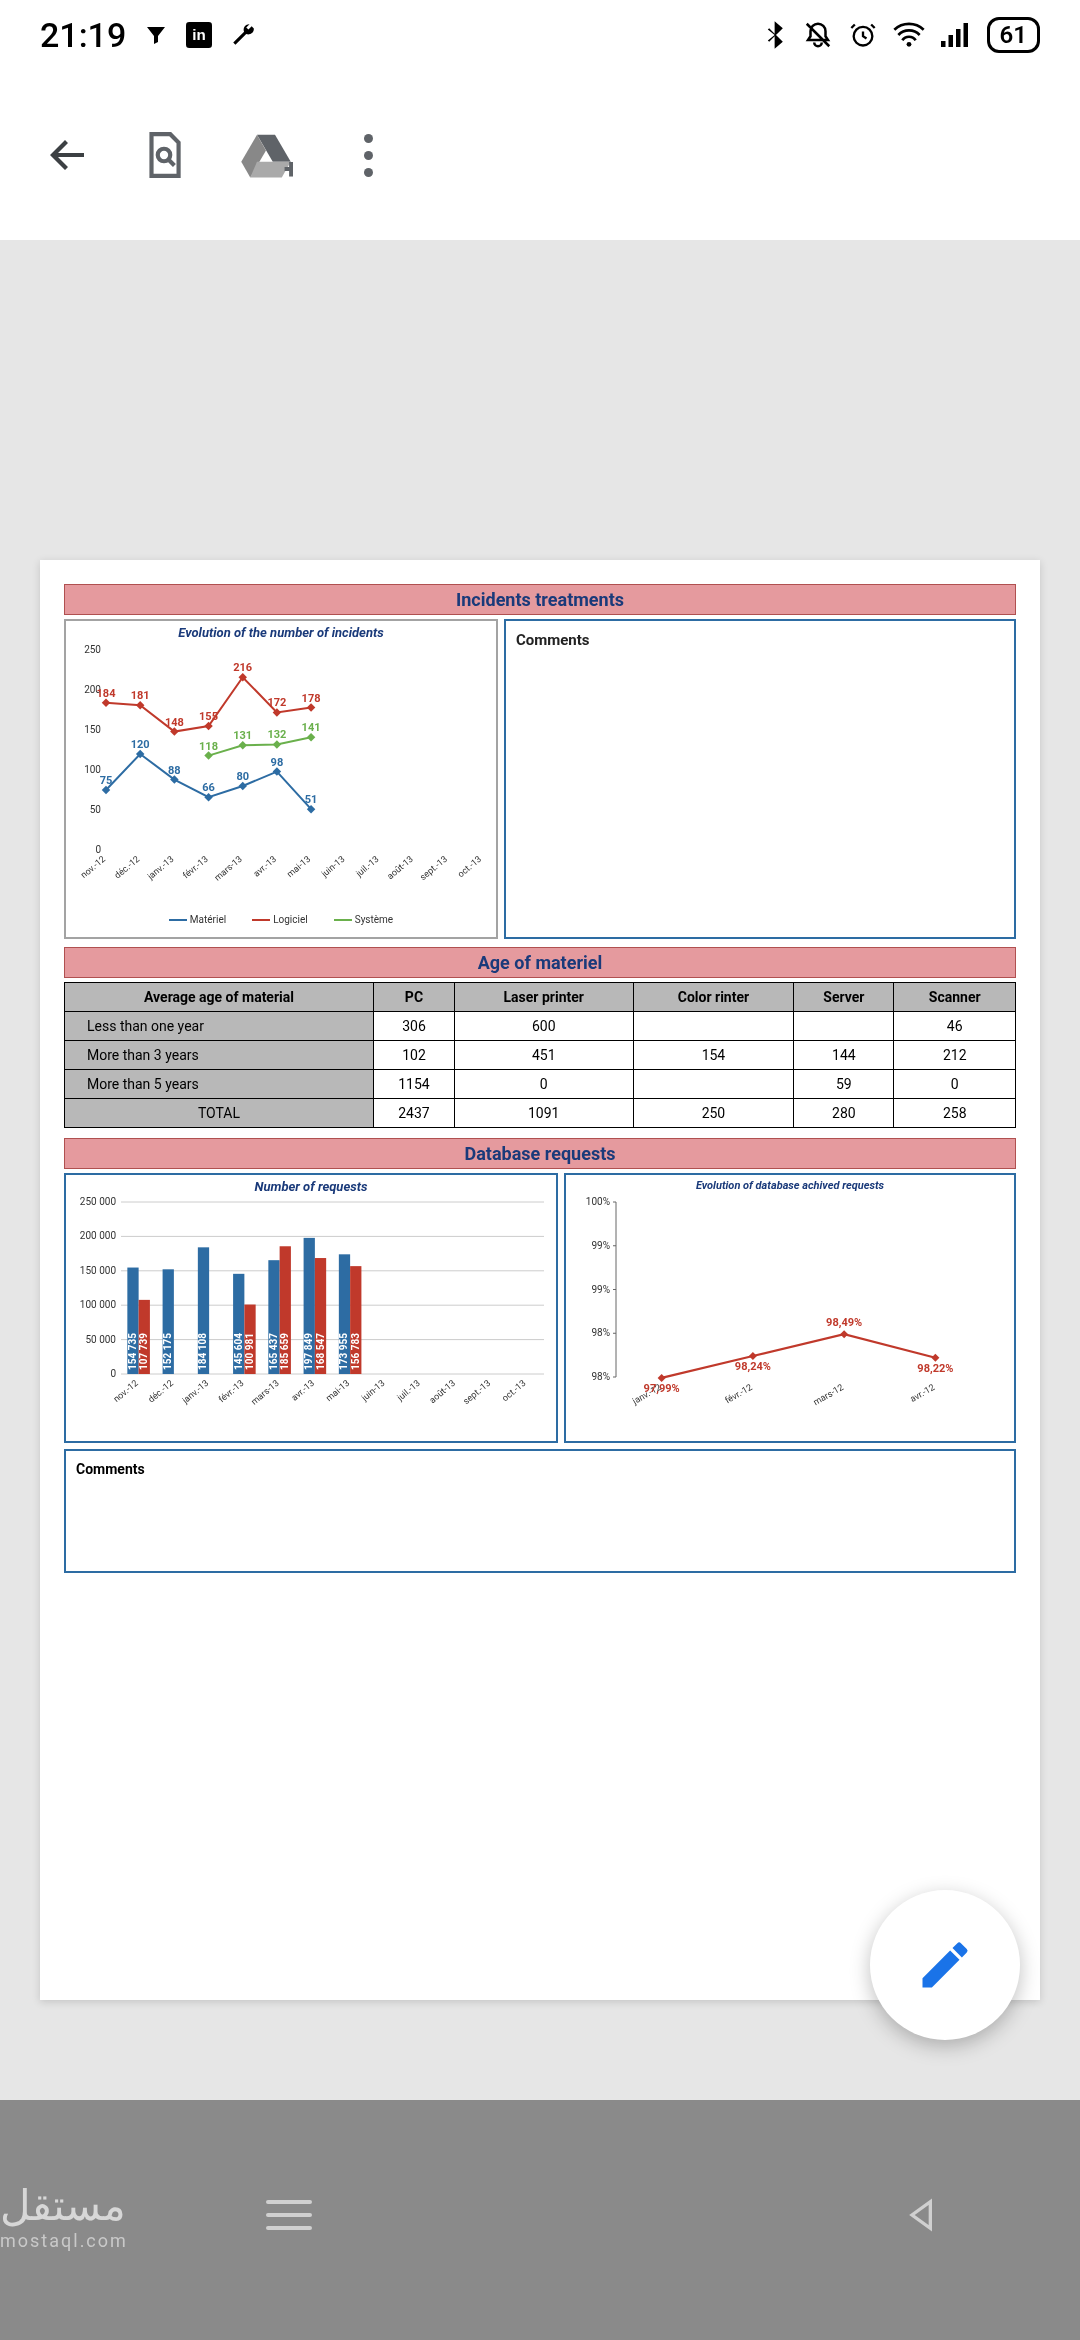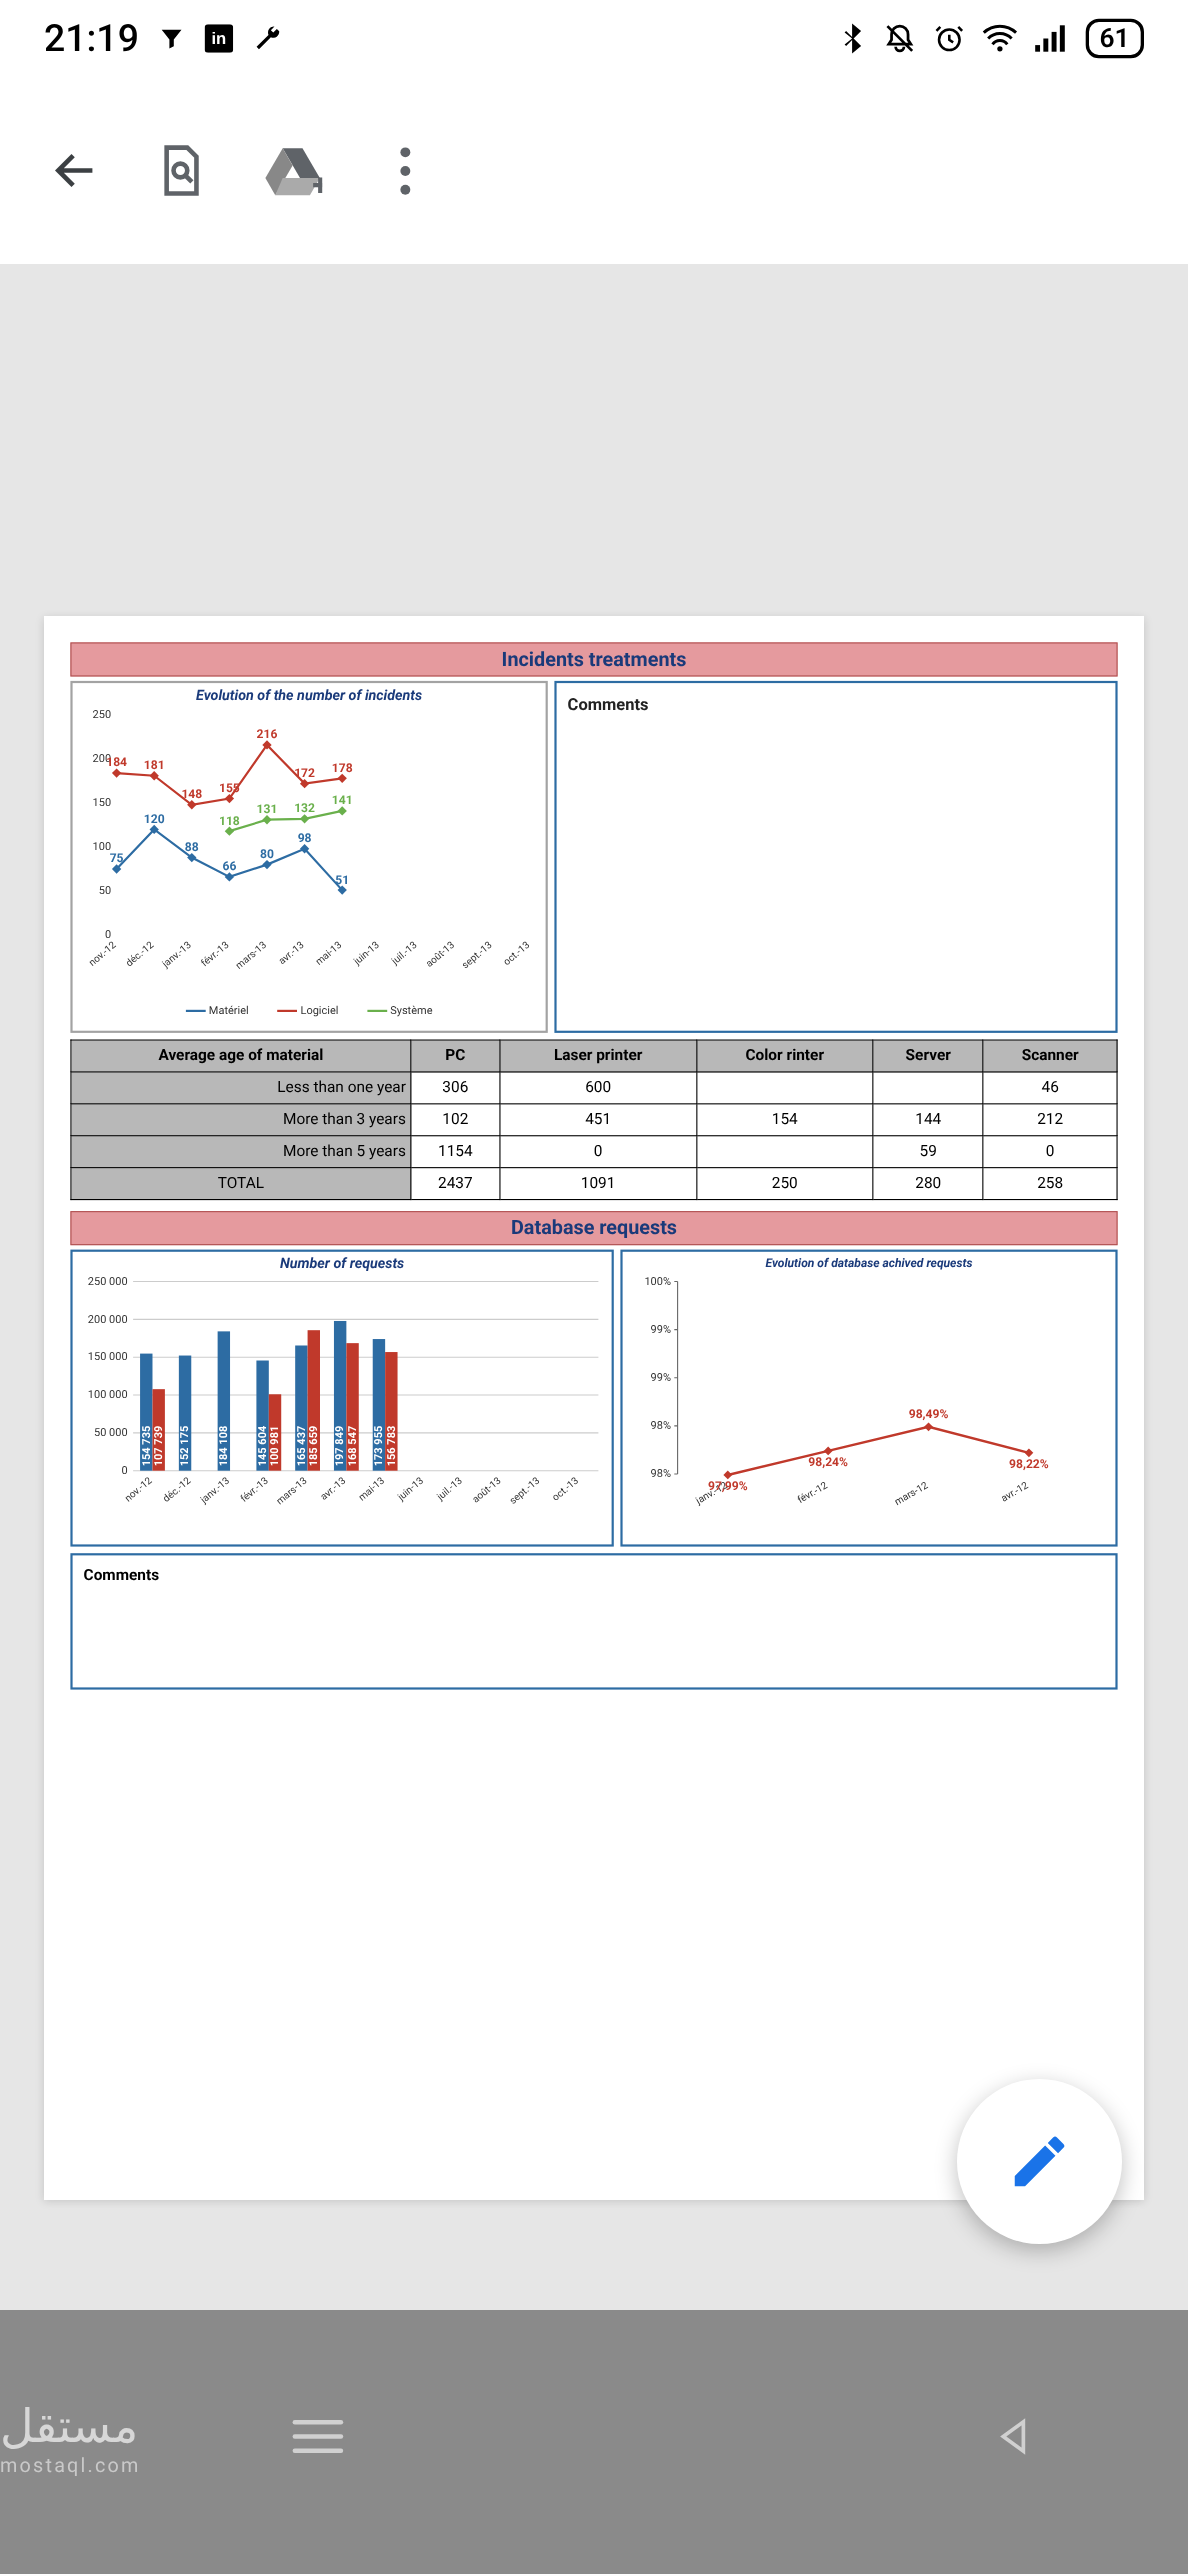--- a/index.html
+++ b/index.html
@@ -29,21 +29,21 @@
 
 
 .row1{display:flex;gap:6px;height:320px;margin-bottom:6px}
 .linebox{flex:0 0 430px;border:2px solid #a3a3a3;background:#fff;position:relative}
 .commentsbox{flex:1;border:2px solid #2d6ca3;background:#fff;padding:10px;font-weight:700;color:#222;font-size:15px}
 
 
 .agegrid{width:100%;border-collapse:collapse;margin-top:4px;margin-bottom:10px;font-size:14px}
 .agegrid th,.agegrid td{border:1px solid #000;padding:6px 4px;text-align:center}
 .agegrid th{background:#b8b8b8;font-weight:700}
-.agegrid .rowhdr{text-align:right;padding-left:8px;background:#b8b8b8}
+.agegrid .rowhdr{text-align:left;padding-left:22px;background:#b8b8b8}
 .agegrid .totalrow td{font-weight:400}
 
 
 .row3{display:flex;gap:6px;height:270px;margin-top:4px}
 .barbox{flex:0 0 490px;border:2px solid #2d6ca3;background:#fff;position:relative}
 .evobox{flex:1;border:2px solid #2d6ca3;background:#fff;position:relative}
 
 
 .commentslow{border:2px solid #2d6ca3;background:#fff;height:100px;margin-top:6px;padding:10px;font-size:14px;font-weight:700}
 
@@ -231,20 +231,21 @@
             <span><span class="sw" style="background:#2d6ca3"></span><span>Matériel</span></span>
             <span><span class="sw" style="background:#c0392b"></span><span>Logiciel</span></span>
             <span><span class="sw" style="background:#6ab04c"></span><span>Système</span></span>
           </div>
         </div>
         <div class="commentsbox">
           <span>Comments</span>
         </div>
       </div>
 
+      <div class="band" style="margin-top:8px">Age of materiel</div>
       <table class="agegrid" id="agetable">
           <tbody>
             <tr>
               <th style="width:300px">Average age of material</th>
               <th>PC</th>
               <th>Laser printer</th>
               <th>Color rinter</th>
               <th>Server</th>
               <th>Scanner</th>
             </tr>

